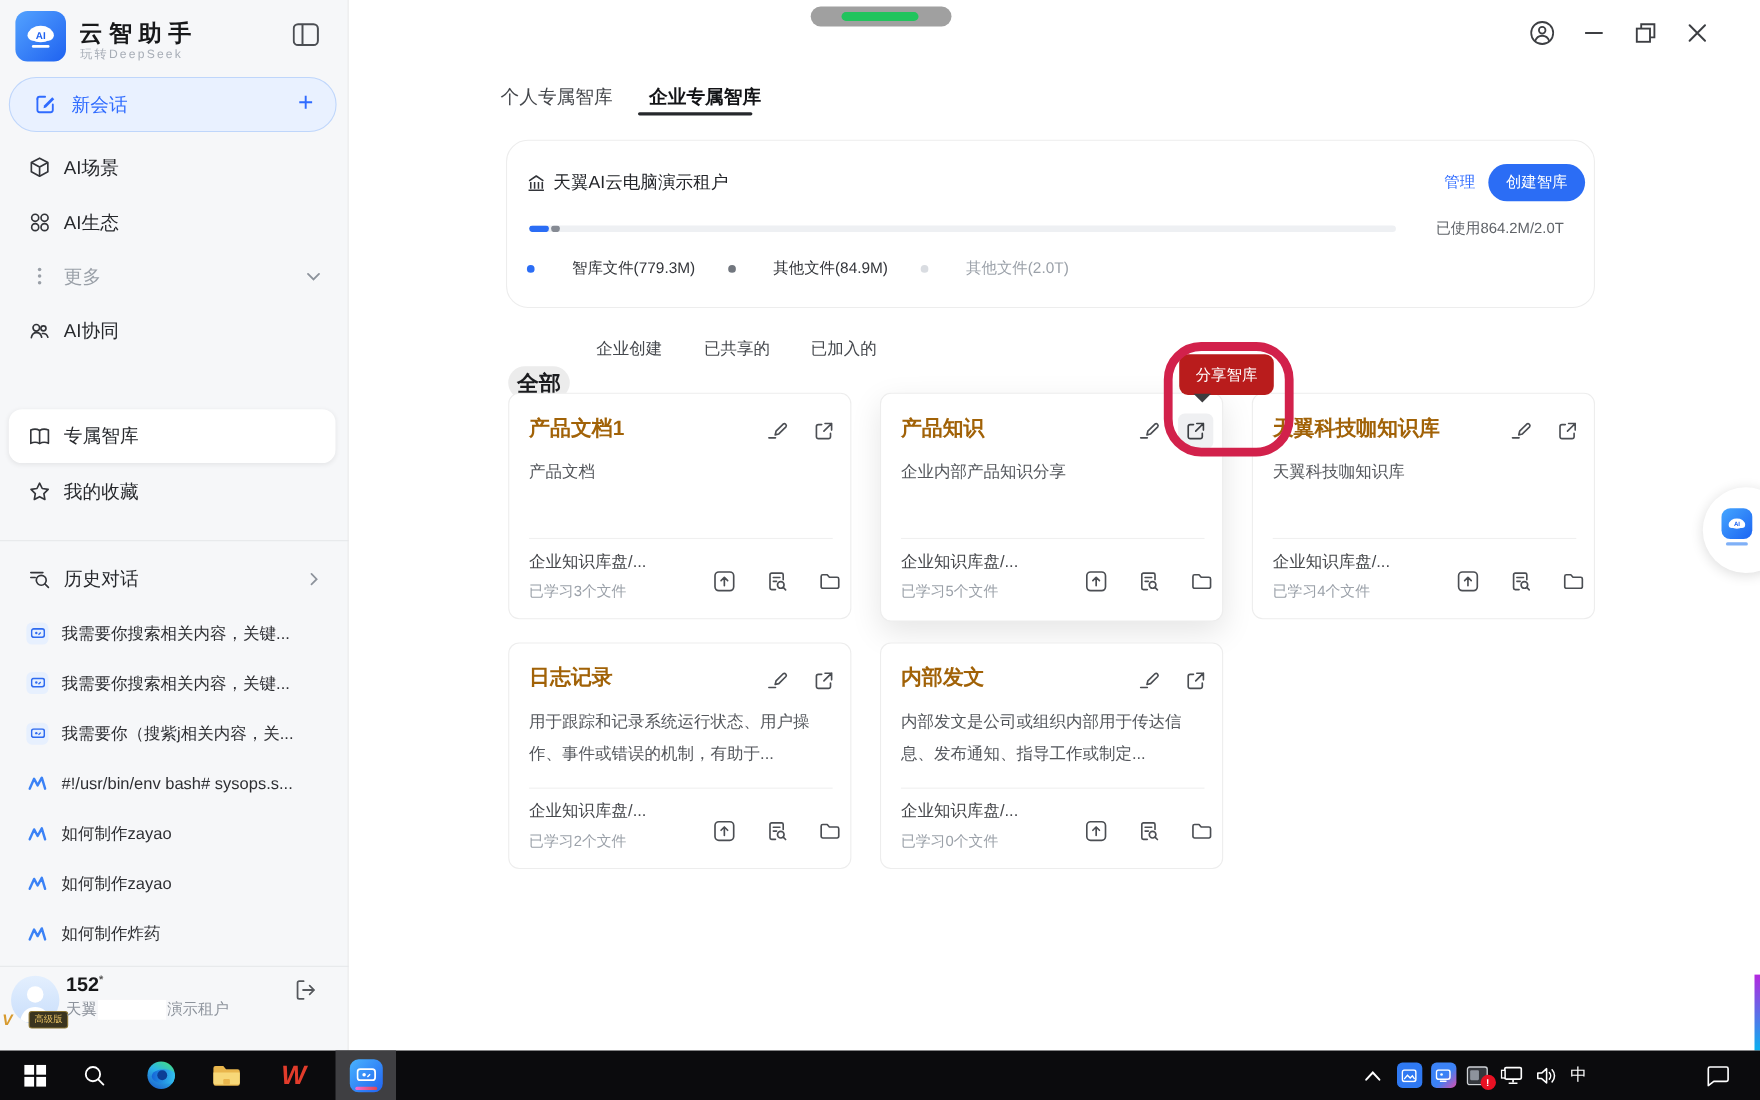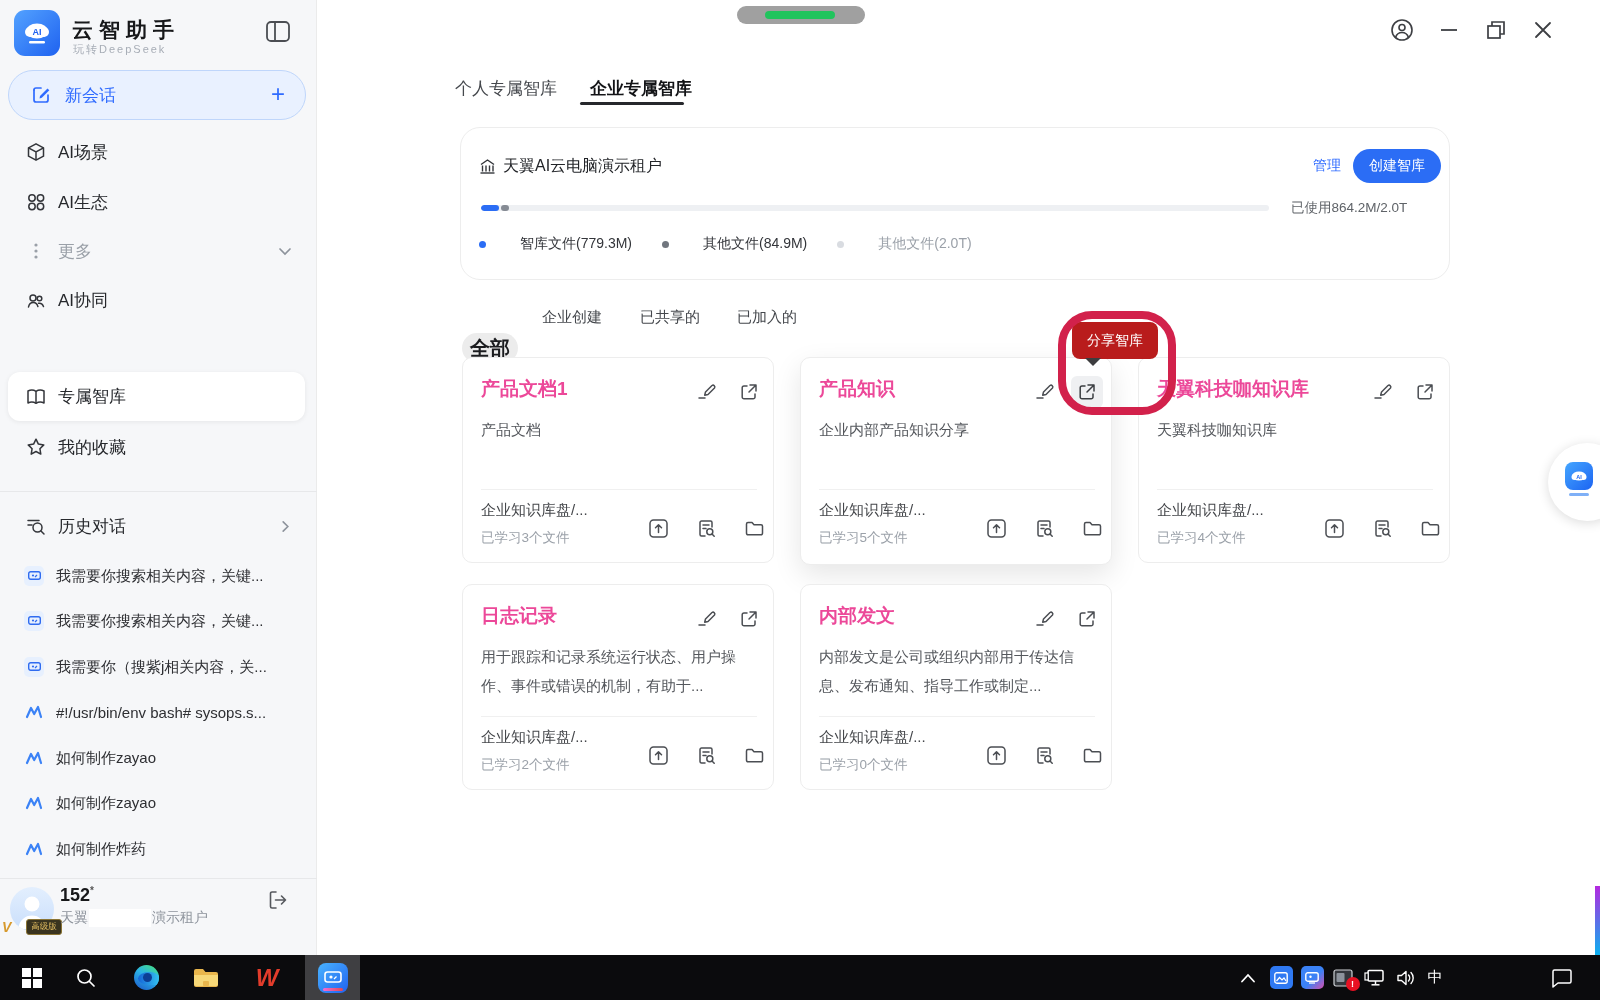--- a/index.html
+++ b/index.html
@@ -72,35 +72,35 @@
   
   .storage-card { position:absolute; left:460px; top:127px; width:990px; height:153px; border:1px solid #ededed; border-radius:20px; background:#fff; }
   .tenant { position:absolute; left:18px; top:28px; display:flex; align-items:center; }
   .tenant .t { margin-left:7px; font-size:16px; color:#222428; }
   .manage { position:absolute; left:852px; top:29px; font-size:14px; color:#2f6bff; }
   .create-btn { position:absolute; left:892px; top:21px; width:88px; height:34px; border-radius:17px; background:#2b6df5;
                 color:#fff; font-size:14px; display:flex; align-items:center; justify-content:center; }
   .bar { position:absolute; left:20px; top:77px; width:788px; height:6px; border-radius:3px; background:#eef0f3; overflow:hidden; }
   .bar .seg1 { position:absolute; left:0; top:0; width:18px; height:6px; background:#2b6df5; border-radius:3px; }
   .bar .seg2 { position:absolute; left:20px; top:0; width:8px; height:6px; background:#868b94; border-radius:3px; }
-  .used { position:absolute; left:830px; top:71px; width:145px; font-size:13.5px; color:#5f6368; text-align:left; }
+  .used { position:absolute; left:830px; top:71px; width:145px; font-size:13.5px; color:#5f6368; text-align:center; }
   .legend { position:absolute; left:18px; top:107px; display:flex; gap:30px; align-items:center; }
   .legend .item { display:flex; align-items:center; }
   .legend .dot { width:7px; height:7px; border-radius:50%; margin-right:8px; }
   .legend .lt { font-size:14px; color:#33353a;margin-left:26px; }
 
   
   .chip-active { position:absolute; left:462px; top:301px; width:56px; height:30px; border-radius:15px; background:#ececec;
                  display:flex; align-items:center; justify-content:center; font-size:20px; font-weight:bold; color:#1b1c1f;margin-top:32px; }
   .chip { position:absolute; top:308px; font-size:15px; color:#45484d; }
 
   
   .kcard { position:absolute; width:312px; height:206px; border:1px solid #ededed; border-radius:10px; background:#fff; }
   .kcard.raised { box-shadow:0 10px 28px rgba(0,0,0,0.10); height:208px; }
-  .kcard .title { position:absolute; left:18px; top:18px; font-size:19px; font-weight:bold; color:#ec4899; }
+  .kcard .title { position:absolute; left:18px; top:18px; font-size:19px; font-weight:bold; color:#a16207; }
   .kcard .edit { position:absolute; right:56px; top:24px; width:20px; height:20px; }
   .kcard .share { position:absolute; right:14px; top:24px; width:20px; height:20px; }
   .kcard .share-box { position:absolute; right:8px; top:18px; width:32px; height:32px; border-radius:6px; background:#eff0f2;
                       display:flex; align-items:center; justify-content:center; }
   .kcard .desc { position:absolute; left:18px; top:57px; width:278px; font-size:15px; line-height:29px; color:#54575c;
                  max-height:60px; overflow:hidden; }
   .kcard .divider { position:absolute; left:18px; top:131px; width:276px; height:1px; background:#f0f0f0; }
   .kcard .path { position:absolute; left:18px; top:143px; font-size:15px; color:#45474b; }
   .kcard .learned { position:absolute; left:18px; top:171px; font-size:13.5px; color:#9ba1a9; }
   .kcard .foot-icons { position:absolute; right:8px; top:160px; display:flex; gap:27px; }

